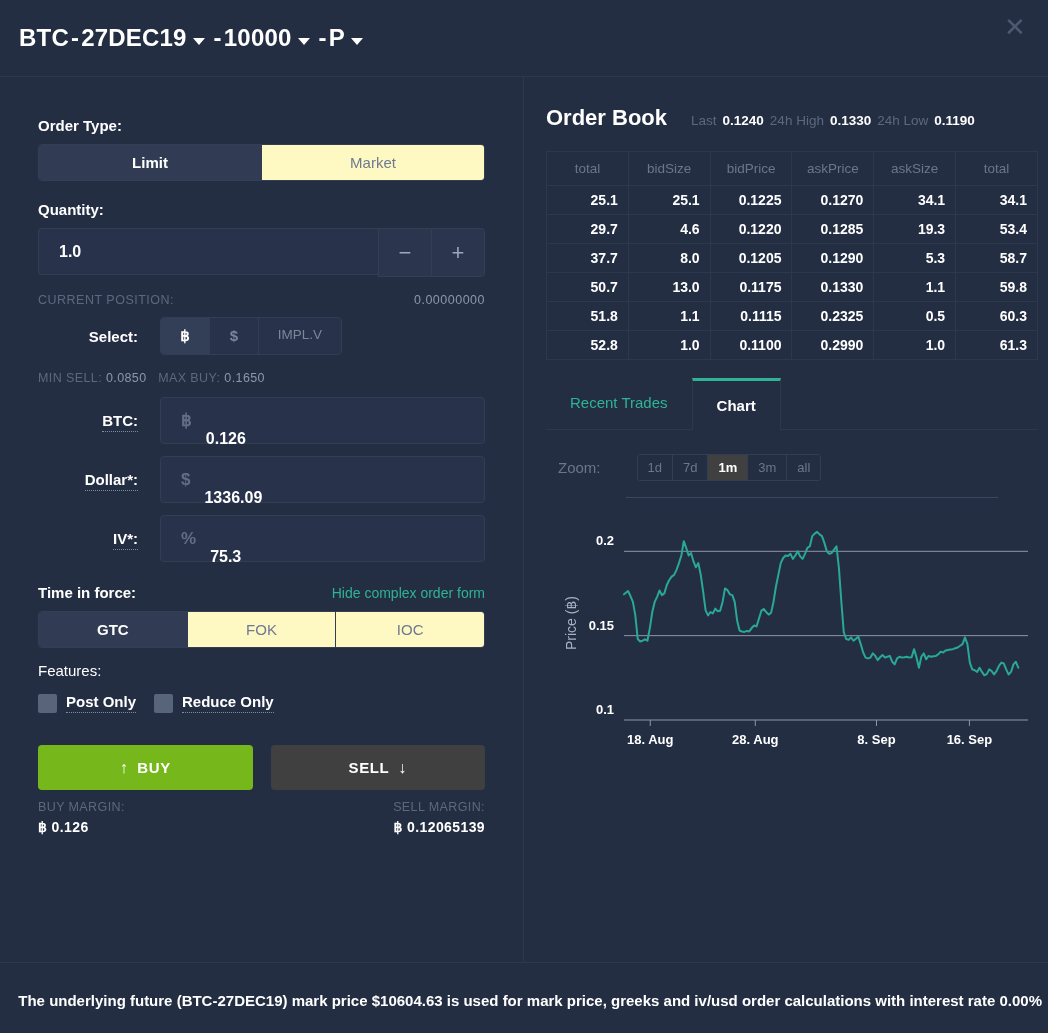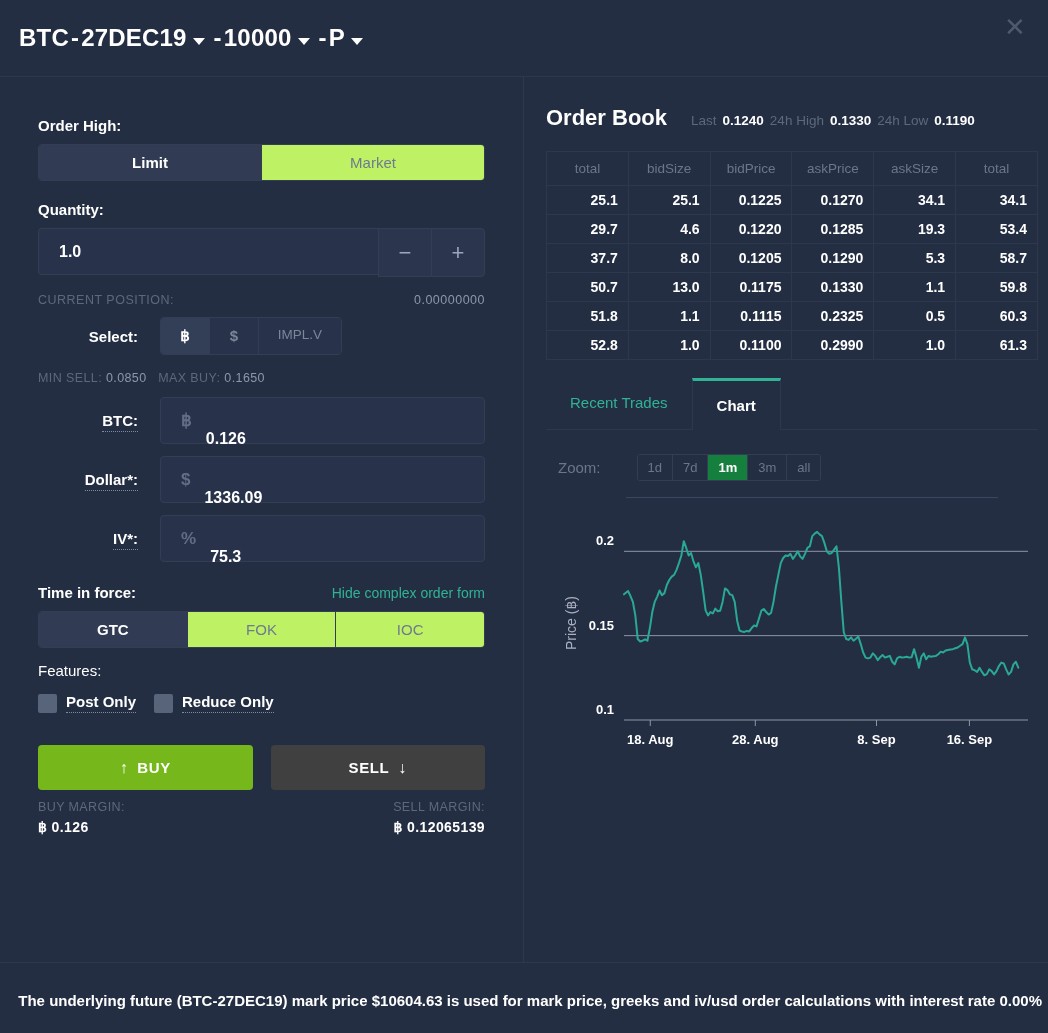--- a/index.html
+++ b/index.html
@@ -41,21 +41,21 @@
   .right{flex:1 1 auto;padding:0 22px 0 22px;box-sizing:border-box;}
 
   
   .lbl{font-size:15px;font-weight:bold;color:#ffffff;}
   .seg-group{
     display:flex;margin-top:10px;border:1px solid #333e55;border-radius:4px;overflow:hidden;
     background:#28324708;
   }
   .seg-btn{
     flex:1 1 0;text-align:center;padding:9px 0;font-size:15px;cursor:pointer;
-    color:#6e7a91;background:#bef264;border-right:1px solid #333e55;
+    color:#6e7a91;background:#fef9c3;border-right:1px solid #333e55;
   }
   .seg-btn:last-child{border-right:none;}
   .seg-btn.active{background:#313c54;color:#ffffff;font-weight:bold;}
 
   .qty-row{display:flex;margin-top:10px;}
   .qty-input{
     flex:1 1 auto;background:#28324a;border:1px solid #333e55;border-right:none;
     border-radius:4px 0 0 4px;padding:13px 0 13px 20px;font-size:16px;font-weight:bold;color:#ffffff;
     box-sizing:border-box;height:47px;display:flex;align-items:center;
   }
@@ -147,21 +147,21 @@
   }
 
   .zoom-row{display:flex;align-items:center;gap:36px;margin-top:24px;padding-left:12px;}
   .zoom-lbl{font-size:15px;color:#6b7689;}
   .zoom-group{display:flex;border:1px solid #333e55;border-radius:3px;overflow:hidden;}
   .zoom-btn{
     padding:5px 10px;font-size:13px;color:#6b7689;background:#242e42;cursor:pointer;
     border-right:1px solid #333e55;
   }
   .zoom-btn:last-child{border-right:none;}
-  .zoom-btn.active{background:#15803d;color:#ffffff;font-weight:bold;}
+  .zoom-btn.active{background:#404040;color:#ffffff;font-weight:bold;}
 
   .chart-wrap{position:relative;margin-top:14px;}
   .chart-rule{height:1px;background:#3b4761;margin:0 40px 0 80px;}
 
   
   .footer{
     flex:0 0 auto;border-top:1px solid #2d384e;padding:26px 6px 20px 14px;
     text-align:right;font-size:15px;font-weight:bold;line-height:1.6;color:#ffffff;
   }
 </style>
@@ -183,21 +183,21 @@
       <span class="seg">P</span>
       <span class="caret"></span>
     </div>
     <div class="close-btn">✕</div>
   </div>
 
   <div class="body">
 
     <div class="left">
 
-      <div class="lbl" style="margin-top:40px;">Order High:</div>
+      <div class="lbl" style="margin-top:40px;">Order Type:</div>
       <div class="seg-group">
         <div class="seg-btn active">Limit</div>
         <div class="seg-btn">Market</div>
       </div>
 
       <div class="lbl" style="margin-top:20px;">Quantity:</div>
       <div class="qty-row">
         <div class="qty-input">1.0</div>
         <div class="step">−</div>
         <div class="step">+</div>

